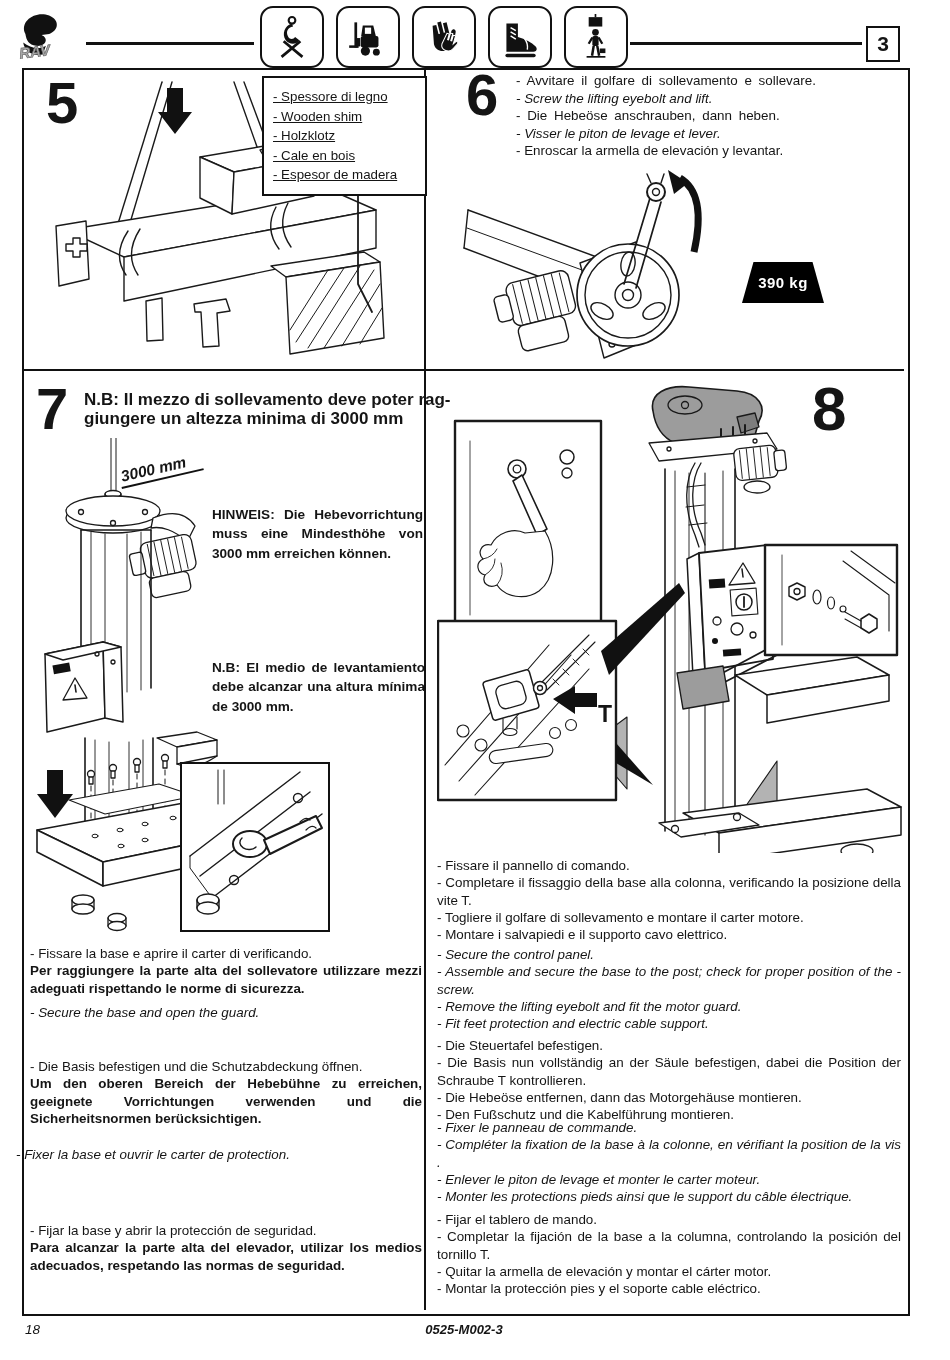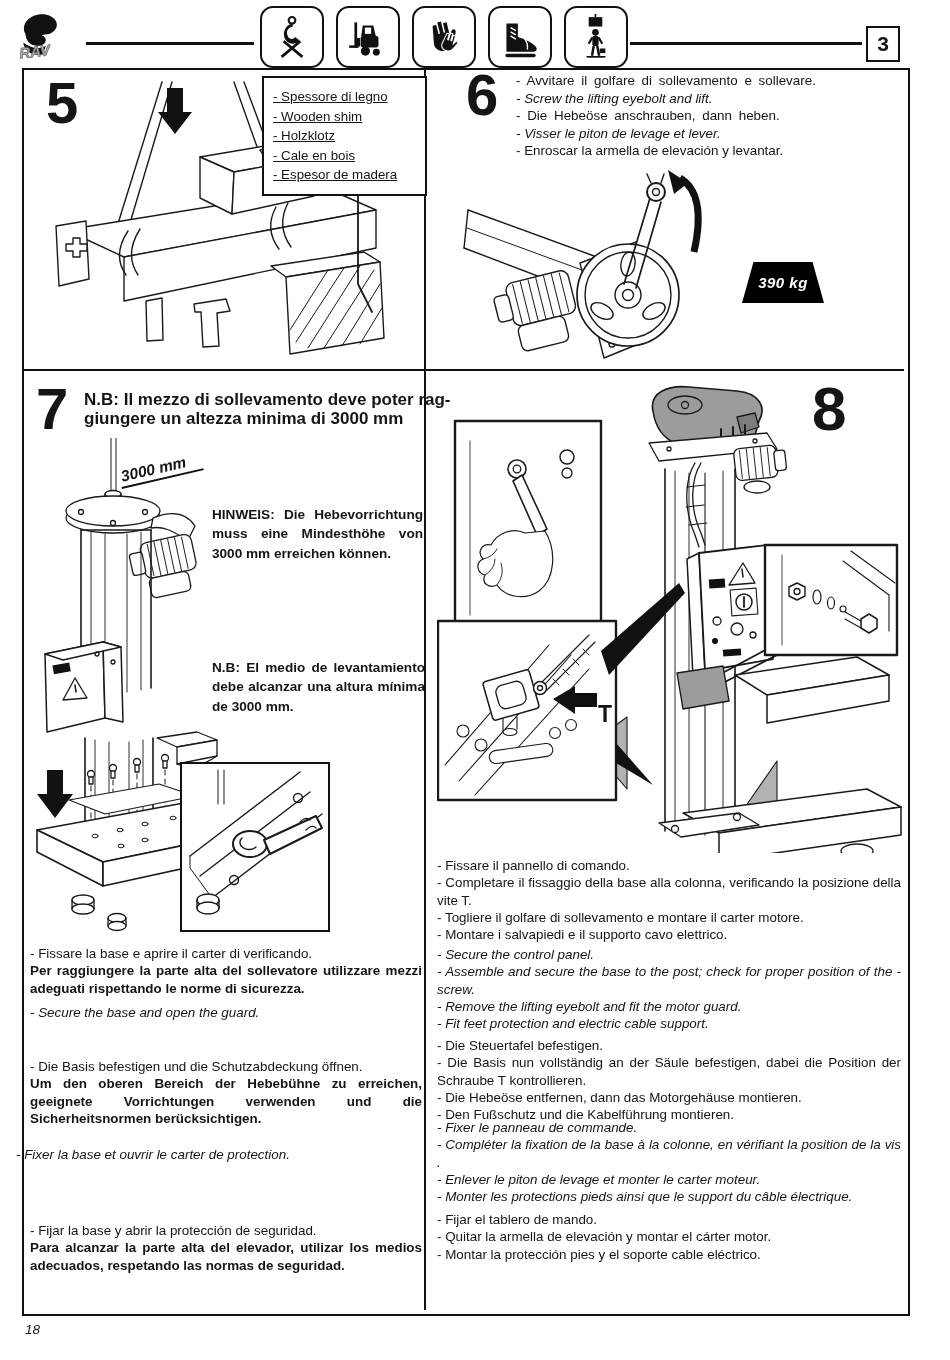--- a/index.html
+++ b/index.html
@@ -13,21 +13,21 @@
   .blackline{background:#111;}
   .iconbox{width:60px;height:58px;border:2.5px solid #111;border-radius:13px;background:#fff;
            display:flex;align-items:center;justify-content:center;margin-right:12px;}
   .iconrow{display:flex;}
   .labelbox{border:2px solid #111;background:#fff;padding:9px 6px 9px 9px;}
   .labelbox div{font-size:13.3px;line-height:19.6px;white-space:nowrap;text-decoration:underline;}
   .frame{border:2px solid #111;}
   .pagenumbox{border:2.5px solid #111;width:30px;height:32px;display:flex;align-items:center;
               justify-content:center;font-weight:bold;font-size:21px;}
   .badge{background:#000;color:#fff;font-weight:bold;font-size:15px;display:flex;align-items:center;
-         justify-content:center;clip-path:polygon(14% 0,86% 0,100% 100%,0 100%);letter-spacing:.5px;font-style:italic;}
+         justify-content:center;clip-path:polygon(14% 0,86% 0,100% 100%,0 100%);letter-spacing:.5px;}
   .dim{font-weight:bold;font-style:italic;font-size:15.5px;border-bottom:2.5px solid #111;
        padding:0 16px 1px 2px;transform:rotate(-13deg);transform-origin:left bottom;white-space:nowrap;}
   .notebold{font-weight:bold;font-size:13.6px;line-height:19.3px;text-align:justify;}
   .nb7{font-weight:bold;font-size:17px;line-height:19px;white-space:nowrap;}
   .tlabel{font-weight:bold;font-size:23px;line-height:1;}
   svg{display:block;}
   .foot{font-size:13.5px;font-style:italic;}
 </style>
 </head>
 <body>
@@ -456,19 +456,21 @@
     <div>- Den Fußschutz und die Kabelführung montieren.</div>
   </div>
   <div class="abs txt i" style="left:437px;top:1119px;width:464px">
     <div>- Fixer le panneau de commande.</div>
     <div>- Compléter la fixation de la base à la colonne, en vérifiant la position de la vis  .</div>
     <div>- Enlever le piton de levage et monter le carter moteur.</div>
     <div>- Monter les protections pieds ainsi que le support du câble électrique.</div>
   </div>
   <div class="abs txt" style="left:437px;top:1211px;width:464px">
     <div>- Fijar el tablero de mando.</div>
+    <div>- Completar la fijación de la base a la columna, controlando la posición del tornillo T.</div>
     <div>- Quitar la armella de elevación y montar el cárter motor.</div>
     <div>- Montar la protección pies y el soporte cable eléctrico.</div>
   </div>
 
   <div class="abs foot" style="left:25px;top:1322px">18</div>
+  <div class="abs foot b" style="left:22px;top:1322px;width:884px;text-align:center;font-size:13px">0525-M002-3</div>
 
 </div>
 
 </body></html>

